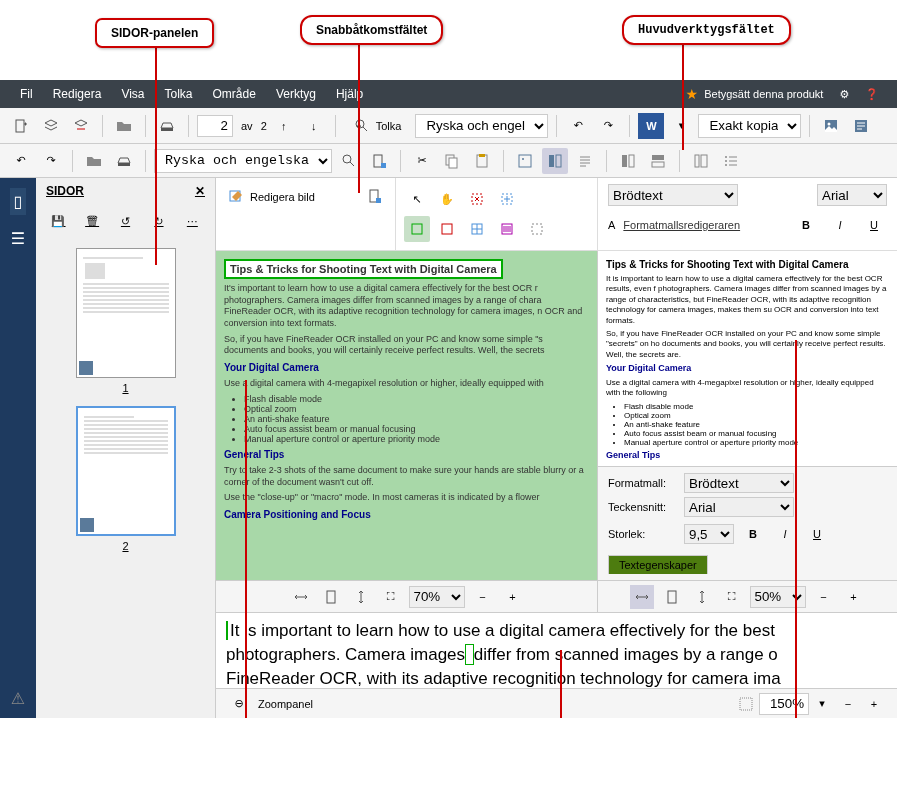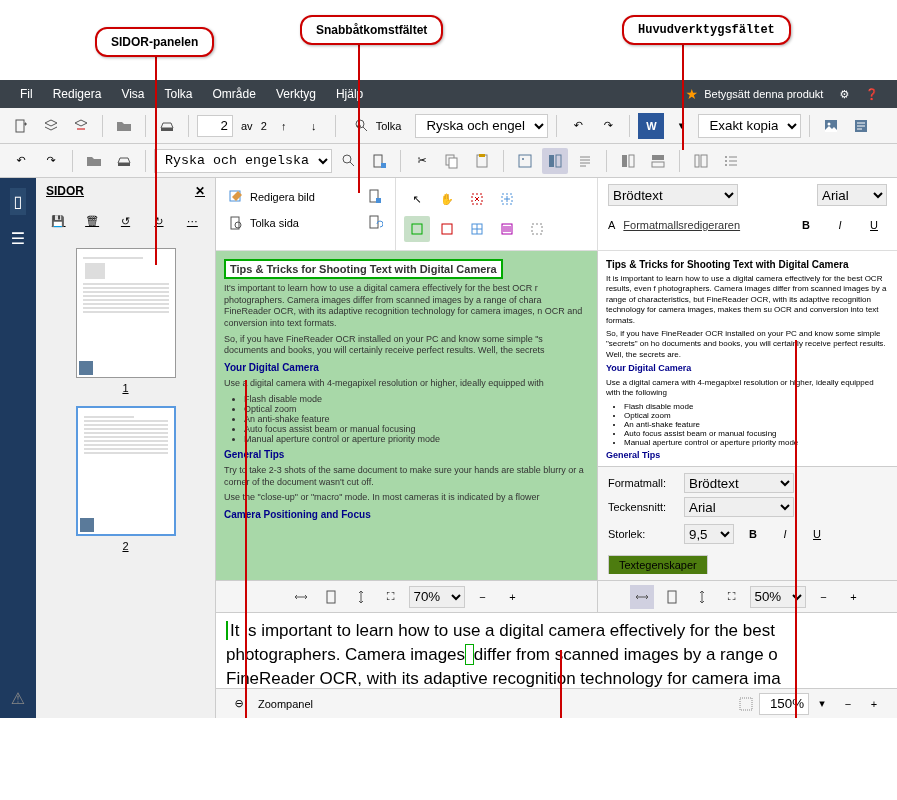--- a/index.html
+++ b/index.html
@@ -101,21 +101,21 @@
 
 .bottom-bar { display: flex; align-items: center; background: #f5f5f5; border-top: 1px solid #ccc; padding: 4px 10px; height: 30px; }
 .bottom-bar .spacer { flex: 1; }
 .zoom-input { width: 50px; height: 22px; border: 1px solid #ccc; text-align: right; padding: 0 4px; }
 
 svg { width: 16px; height: 16px; }
 </style>
 </head>
 <body>
 
-<div class="callout" style="top:27px; left:95px;">SIDOR-panelen</div>
+<div class="callout" style="top:18px; left:95px;border-radius:7px;">SIDOR-panelen</div>
 <div class="callout-line" style="top:40px; left:155px; height:225px;"></div>
 
 <div class="callout" style="top:15px; left:300px;">Snabbåtkomstfältet</div>
 <div class="callout-line" style="top:40px; left:358px; height:153px;"></div>
 
 <div class="callout" style="top:15px; left:622px;font-family:Liberation Mono, monospace;">Huvudverktygsfältet</div>
 <div class="callout-line" style="top:40px; left:682px; height:110px;"></div>
 
 <div class="menubar">
   <div class="menu-item">Fil</div>
@@ -364,31 +364,20 @@
       <div class="edit-left">
         <div class="edit-btn">
           <svg viewBox="0 0 16 16">
               <rect x="2" y="2" width="10" height="10" fill="none" stroke="#4a90d9"></rect>
               <path d="M10 2l4 4-6 6-4-4z" fill="#d94"></path>
             </svg>
           <span>Redigera bild</span>
           <span style="margin-left:auto;"><svg viewBox="0 0 16 16">
                 <rect x="3" y="2" width="8" height="12" fill="none" stroke="#555"></rect>
                 <rect x="9" y="10" width="5" height="5" fill="#4a90d9"></rect>
-              </svg></span>
-        </div>
-        <div class="edit-btn">
-          <svg viewBox="0 0 16 16">
-              <rect x="3" y="2" width="8" height="12" fill="none" stroke="#555"></rect>
-              <circle cx="10" cy="10" r="3" fill="none" stroke="#555"></circle>
-            </svg>
-          <span>Tolka sida</span>
-          <span style="margin-left:auto;"><svg viewBox="0 0 16 16">
-                <rect x="3" y="2" width="8" height="12" fill="none" stroke="#555"></rect>
-                <path d="M10 10a3 3 0 1 1 3 3" fill="none" stroke="#4a90d9"></path>
               </svg></span>
         </div>
       </div>
       <div class="edit-icons">
         <div>
           <div style="display:flex;gap:4px;margin-bottom:4px;">
             <div class="tbtn">↖</div>
             <div class="tbtn">✋</div>
             <div class="tbtn">
                 <svg viewBox="0 0 16 16">

